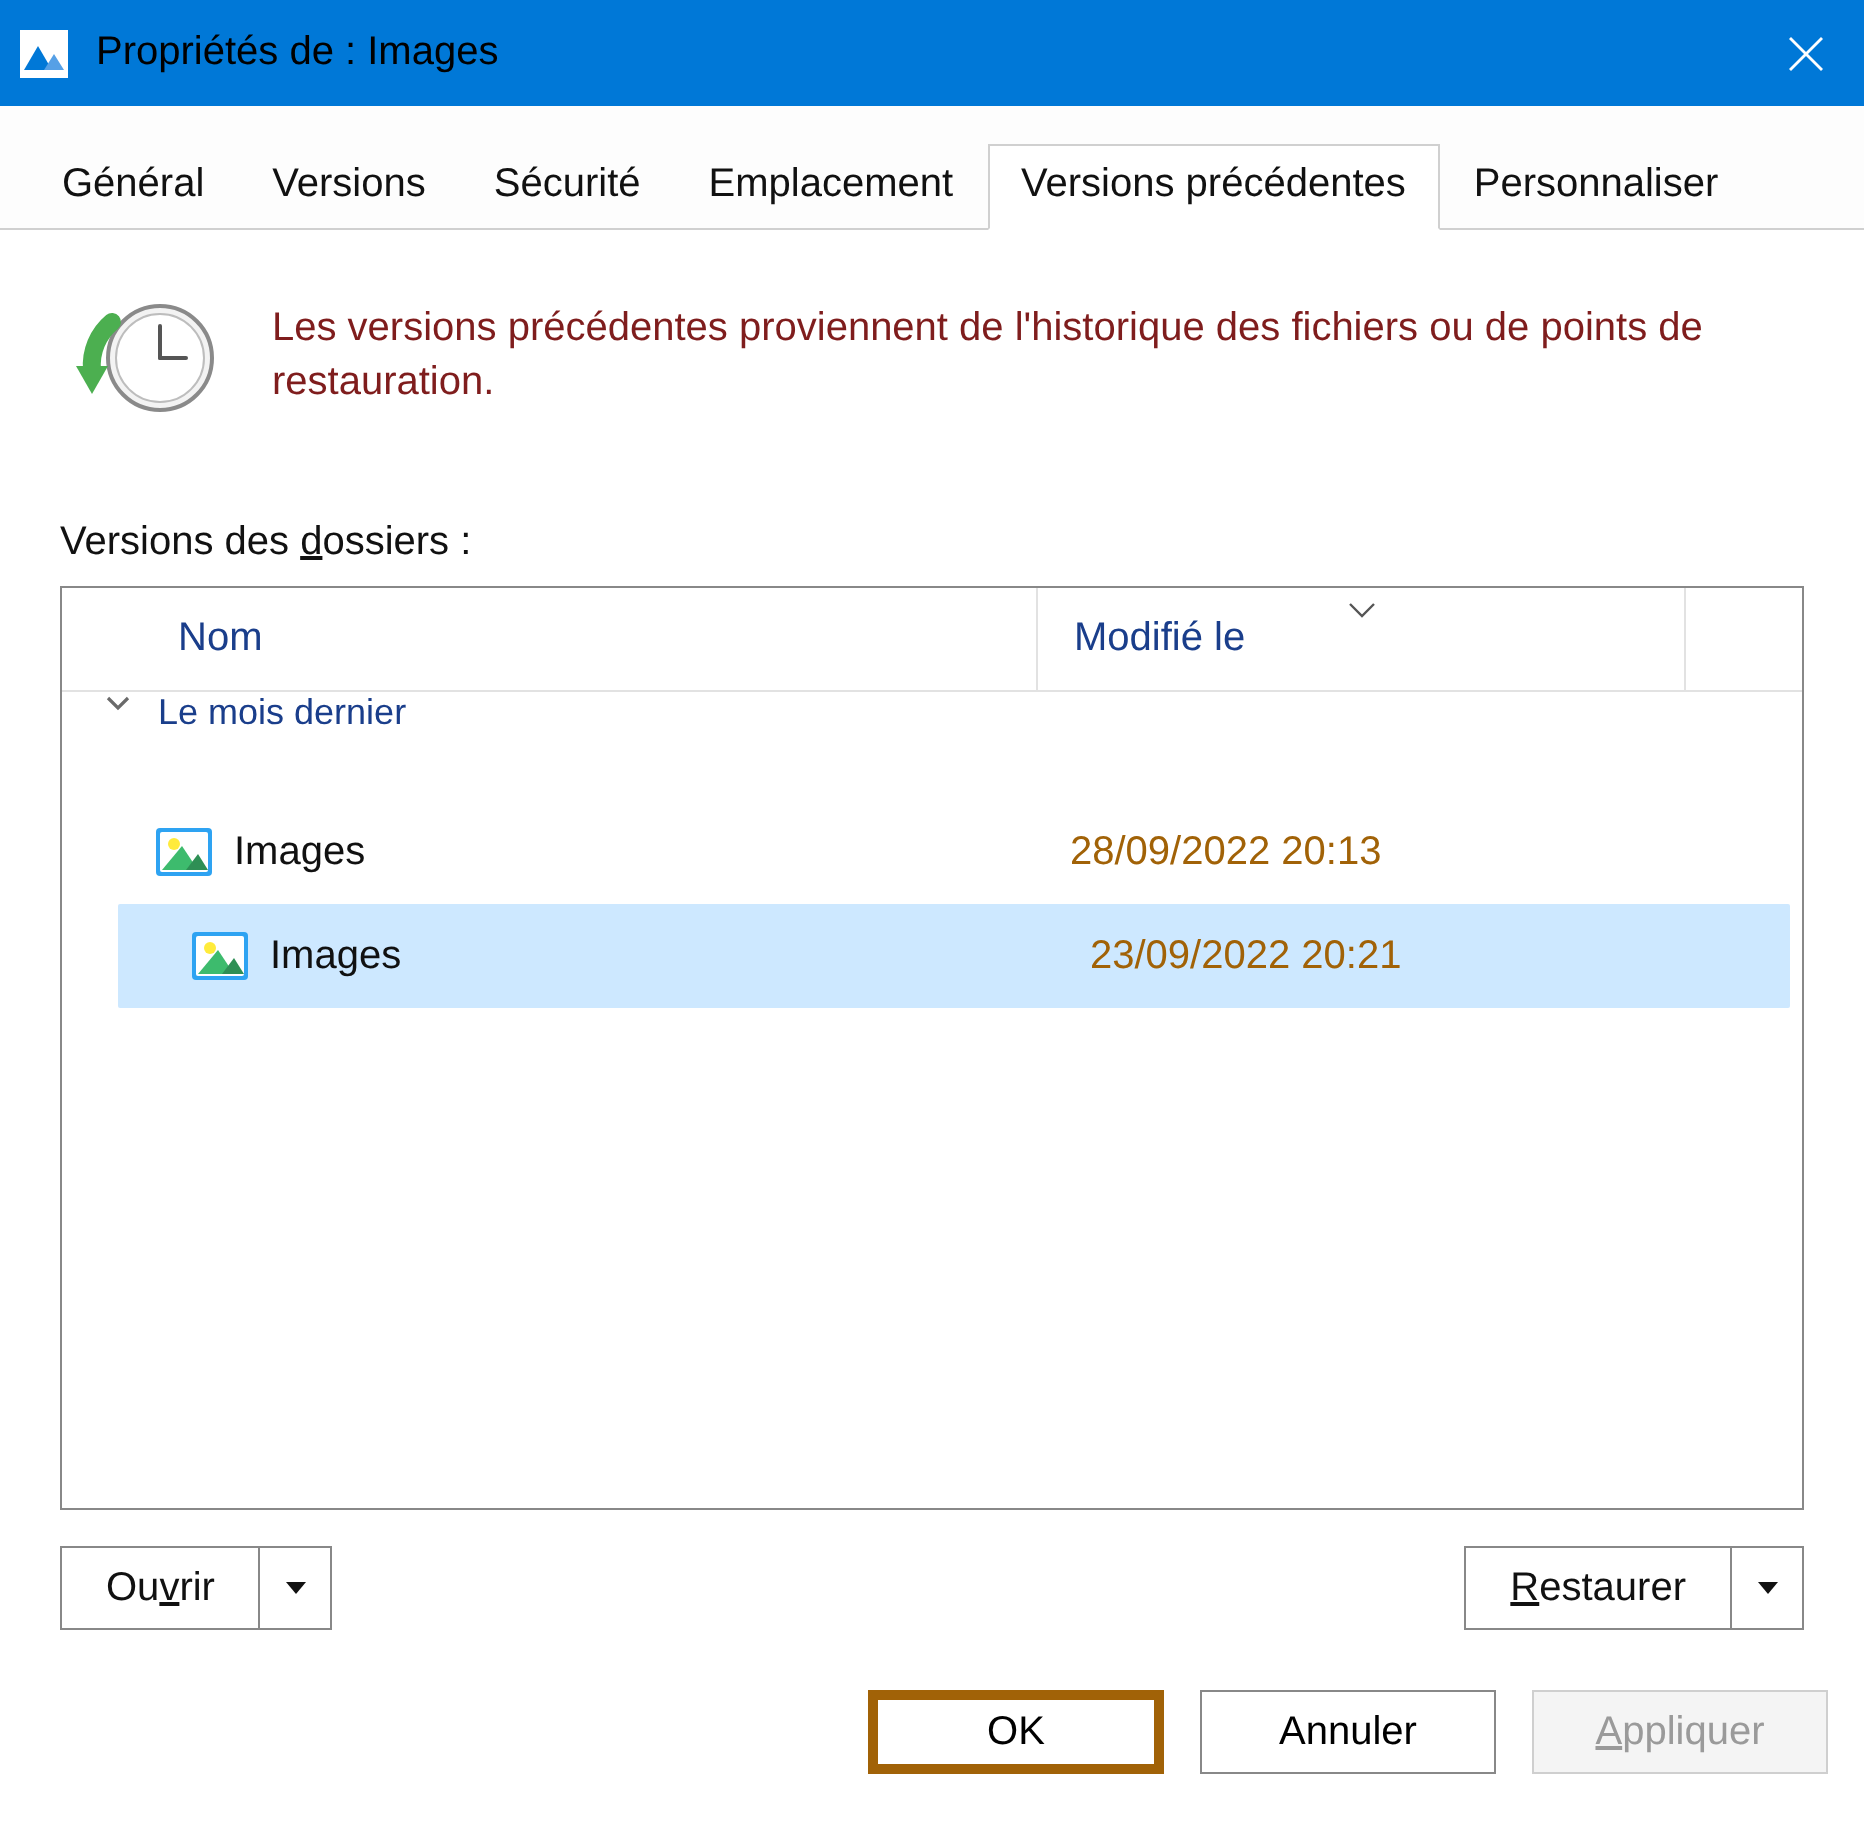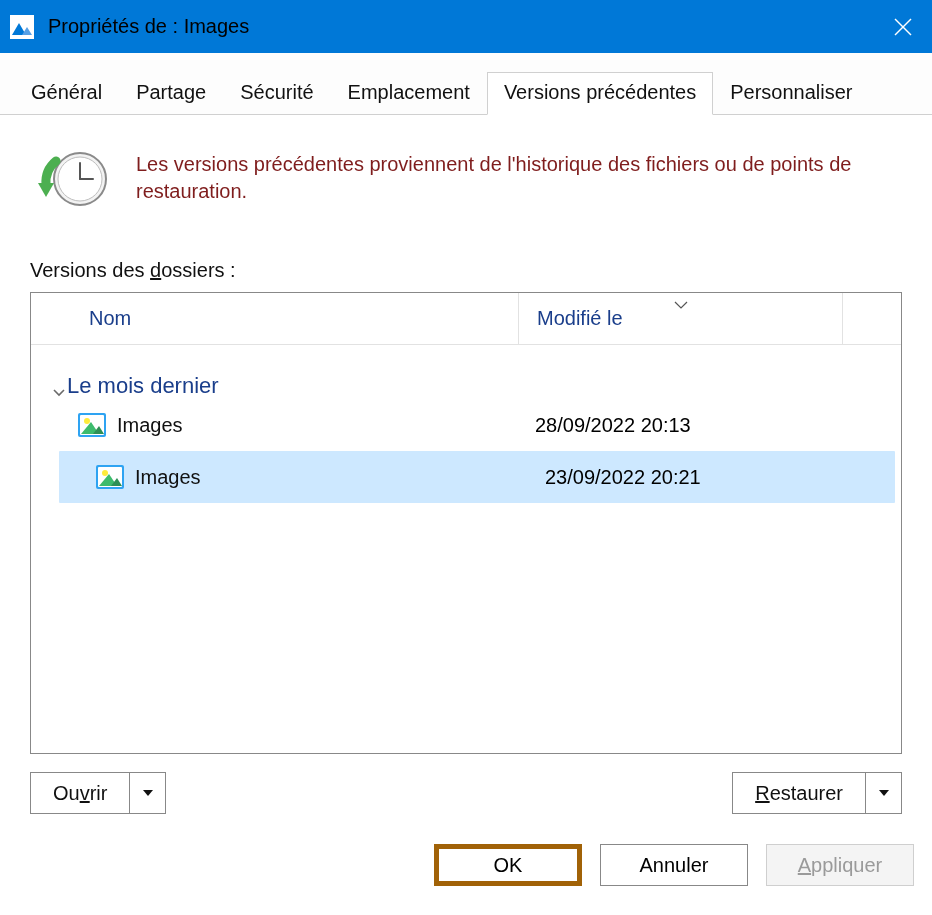--- a/index.html
+++ b/index.html
@@ -129,26 +129,26 @@
     .col-header.second { flex: 0 0 324px; }
     .col-header.third { flex: 1 1 auto; border-right: none; }
     .sort-chevron {
       position: absolute;
       left: 50%;
       top: -1px;
       transform: translateX(-50%);
     }
     .group-row {
       display: flex;
-      align-items: flex-end;
+      align-items: flex-start;
       height: 54px;
       padding-left: 20px;
-      font-size: 22px;
+      font-size: 18px;
       color: #1a3e8b;
-      gap: 0;
+      gap: 12px;
     }
     .group-row svg { display:block; }
     .item-row {
       display: flex;
       align-items: center;
       height: 52px;
       padding-left: 36px;
       font-size: 20px;
       color: #111;
       margin: 0 10px;
@@ -159,21 +159,21 @@
       margin: 0 6px 0 28px;
     }
     .item-icon {
       width: 30px;
       height: 30px;
       flex: 0 0 30px;
       margin-right: 10px;
     }
     .item-name { flex: 0 0 418px; }
     .item-row.selected .item-name { flex: 0 0 410px; }
-    .item-date { color: #000000; }
+    .item-date { color: #a16207; }
     .item-row.selected .item-date { }
 
     
     .actions {
       display: flex;
       justify-content: space-between;
       gap: 18px;
       padding: 18px 30px 0 30px;
     }
     .split-btn {
@@ -244,21 +244,21 @@
   <span class="titlebar-close">
     <svg viewBox="0 0 18 18">
         <line x1="1" y1="1" x2="17" y2="17" stroke="#ffffff" stroke-width="1.4"></line>
         <line x1="17" y1="1" x2="1" y2="17" stroke="#ffffff" stroke-width="1.4"></line>
       </svg>
   </span>
 </div>
 
 <div class="tabs">
   <div class="tab">Général</div>
-  <div class="tab">Partage</div>
+  <div class="tab">Versions</div>
   <div class="tab">Sécurité</div>
   <div class="tab">Emplacement</div>
   <div class="tab active">Versions précédentes</div>
   <div class="tab">Personnaliser</div>
 </div>
 
 <div class="content">
 
   <div class="desc-row">
     <div class="clock-icon">

